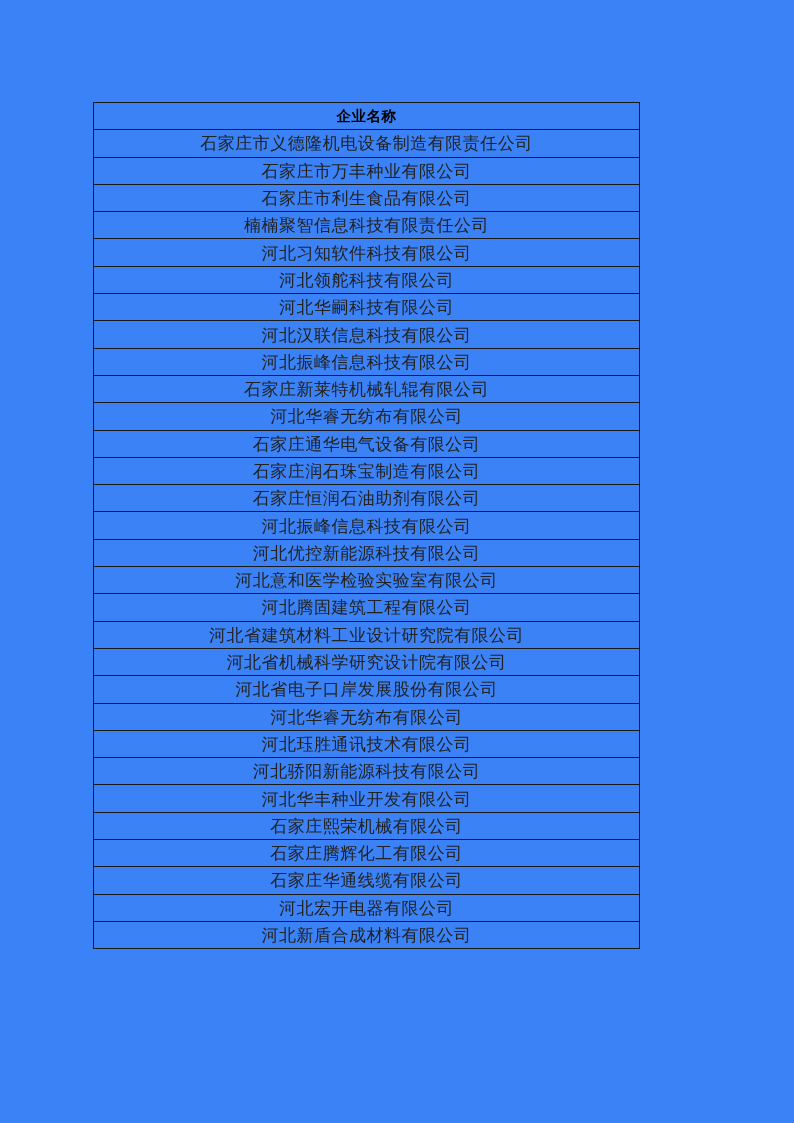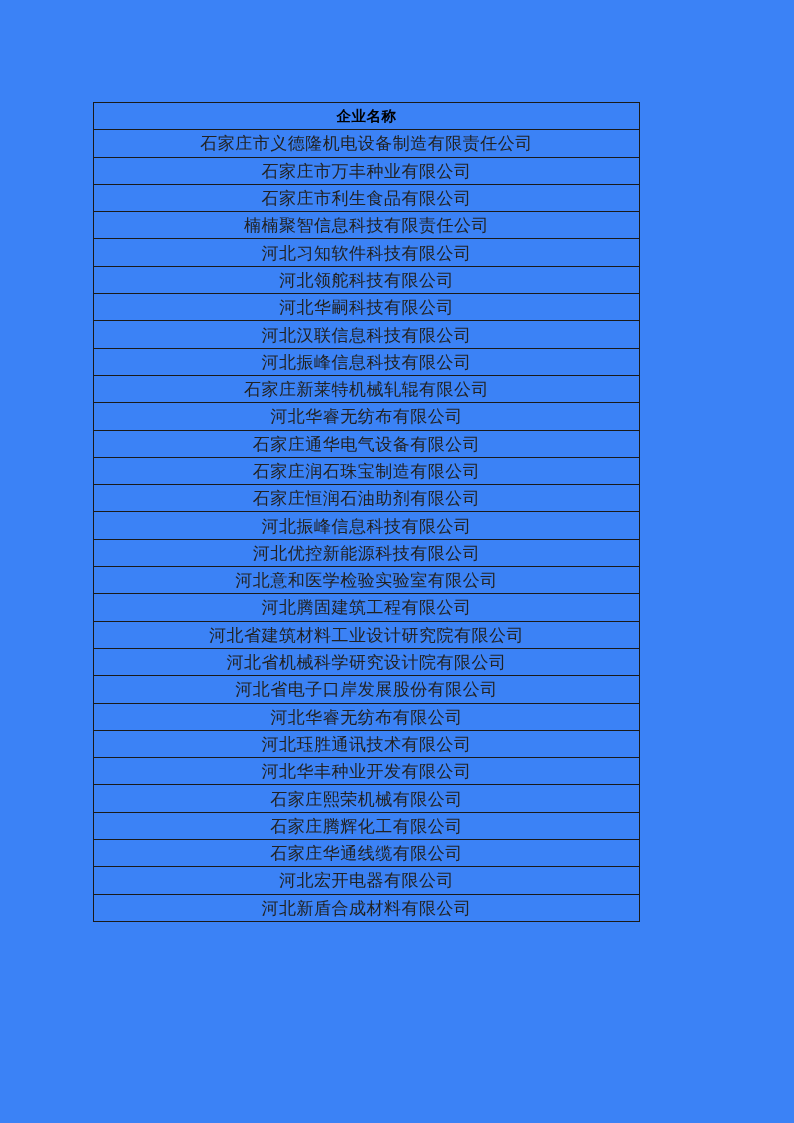--- a/index.html
+++ b/index.html
@@ -96,20 +96,23 @@
       <tr>
           <td>河北省电子口岸发展股份有限公司</td>
         </tr>
       <tr>
           <td>河北华睿无纺布有限公司</td>
         </tr>
       <tr>
           <td>河北珏胜通讯技术有限公司</td>
         </tr>
       <tr>
+          <td>河北骄阳新能源科技有限公司</td>
+        </tr>
+      <tr>
           <td>河北华丰种业开发有限公司</td>
         </tr>
       <tr>
           <td>石家庄熙荣机械有限公司</td>
         </tr>
       <tr>
           <td>石家庄腾辉化工有限公司</td>
         </tr>
       <tr>
           <td>石家庄华通线缆有限公司</td>

